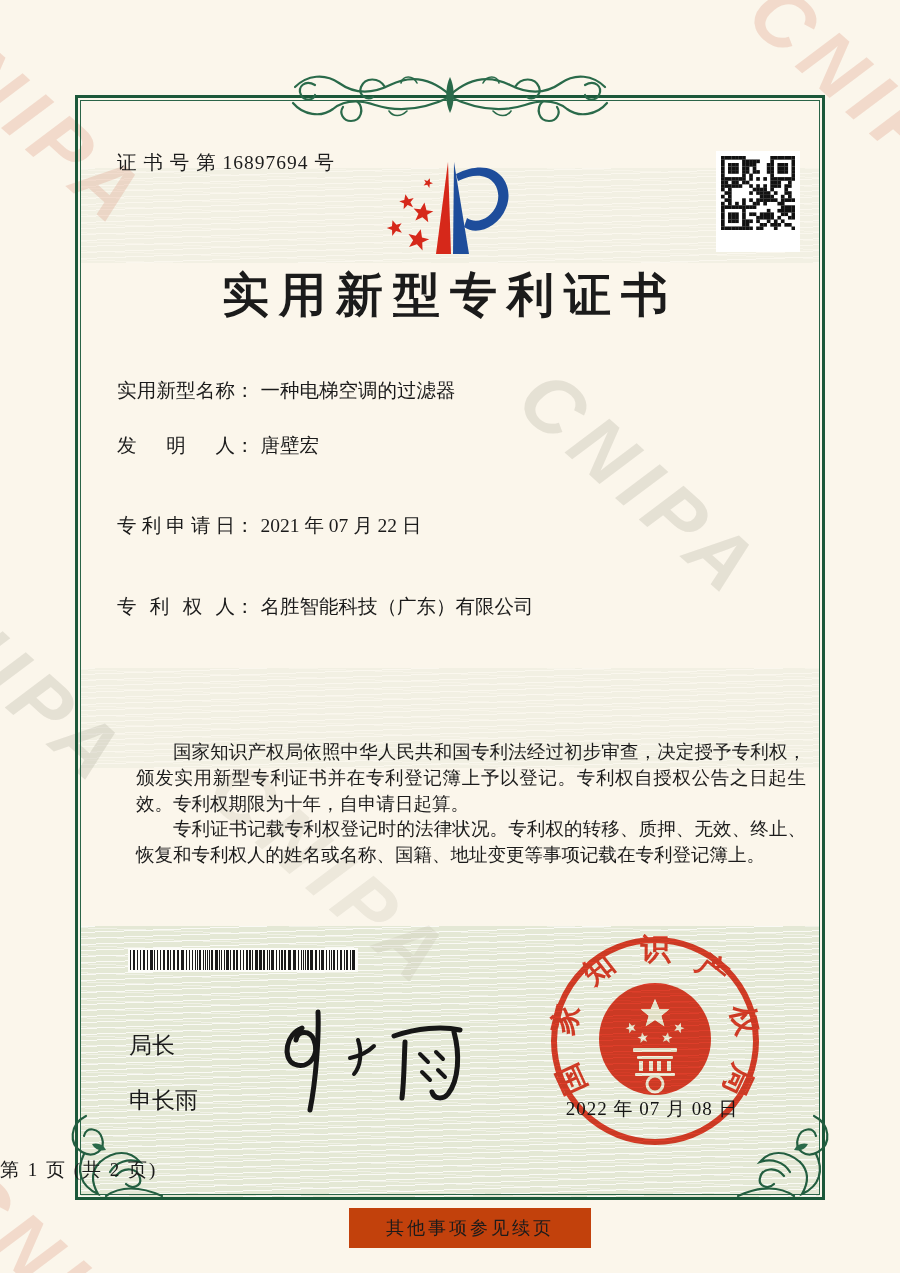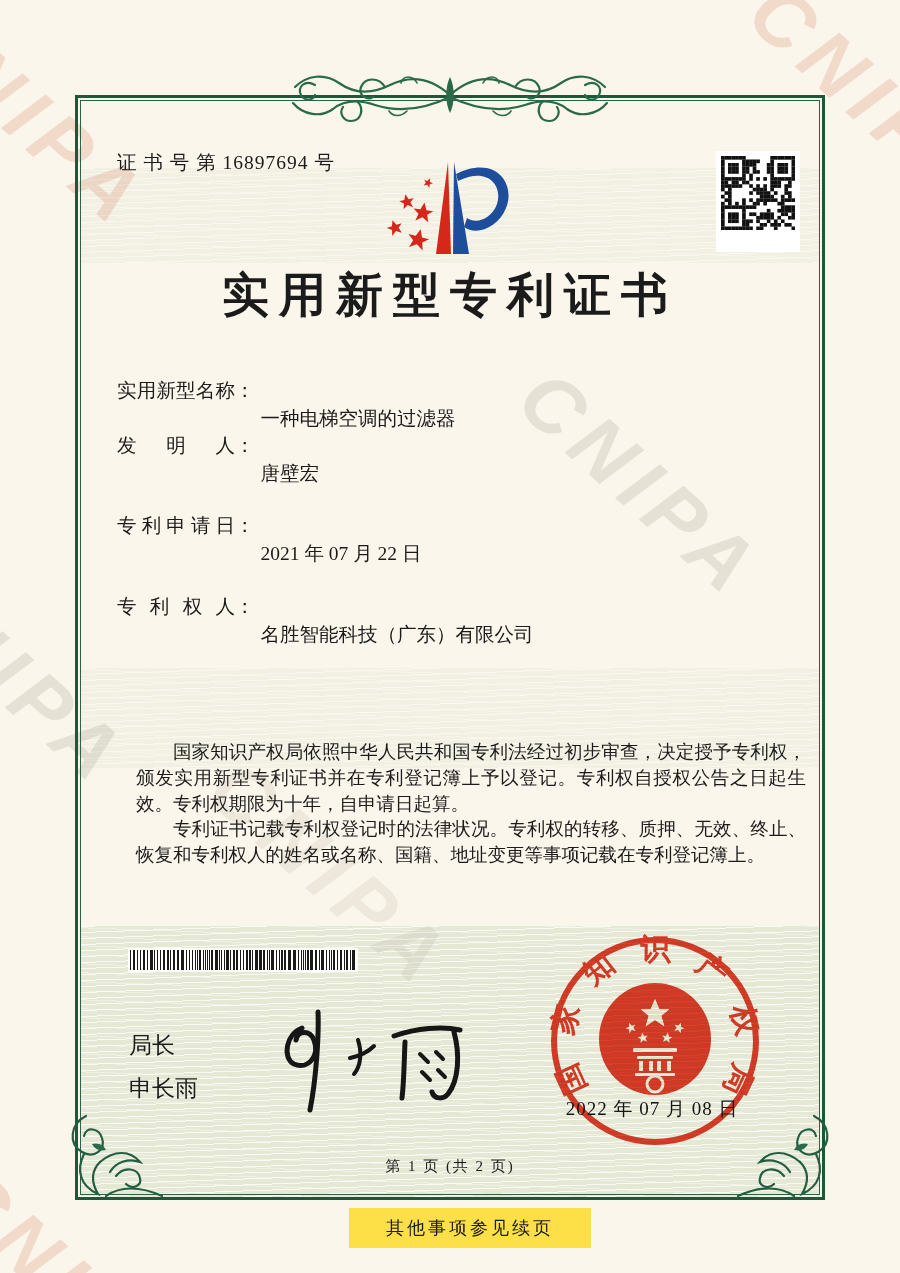--- a/index.html
+++ b/index.html
@@ -41,39 +41,39 @@
   .logo{position:absolute; left:372px; top:150px; z-index:4;}
   .qrbox{position:absolute; left:716px; top:151px; width:84px; height:101px; background:#ffffff; z-index:4;}
   .qrbox svg{display:block; margin:5px auto 0 auto;}
   .title{
     position:absolute; left:0; right:0; top:264px; text-align:center;
     font-size:47px; font-weight:bold; letter-spacing:10px; z-index:4;
   }
   
   .row{position:absolute; left:117px; width:676px; font-size:19.5px; line-height:27px; z-index:4;}
   .lbl{display:inline-block; width:118px; text-align:justify; text-align-last:justify; vertical-align:top;}
-  .val{display:inline-block; vertical-align:top; margin-left:6px;margin-top:28px;}
+  .val{display:inline-block; vertical-align:top; margin-left:6px;}
   .val.addr{width:498px;}
   .pair2{margin-left:34px;}
   
   .paras{position:absolute; left:117px; top:740px; width:670px; z-index:4;margin-left:19px;}
   .paras p{margin:0; font-size:18.5px; line-height:25.8px; text-align:justify; text-indent:2em;}
   
   .barcode{position:absolute; left:128px; top:948px; z-index:4;}
   .signer{position:absolute; left:129px; top:1030px; font-size:23px; z-index:4;}
-  .signer .name{margin-top:12px;text-align:center;}
+  .signer .name{margin-top:24px;text-align:center;}
   .signature{position:absolute; left:262px; top:1006px; z-index:5;}
   .seal{position:absolute; left:548px; top:934px; z-index:5; mix-blend-mode:multiply; opacity:.95;}
   .sealdate{position:absolute; left:542px; top:1096px; width:220px; text-align:center;
     font-size:19px; letter-spacing:1px; color:#141414; z-index:6;}
-  .pageinfo{position:absolute; left:0; right:0; top:1157px; text-align:center;
-    font-size:15px; letter-spacing:2px; z-index:4;}
+  .pageinfo{position:absolute; left:0; right:0; top:1157px; text-align:left;
+    font-size:19px; letter-spacing:2px; z-index:4;}
   .note{
     position:absolute; left:349px; top:1208px; width:242px; height:40px; line-height:40px;
-    background:#fde047; text-align:center; font-size:18px; letter-spacing:3px; z-index:4;
+    background:#c2410c; text-align:center; font-size:18px; letter-spacing:3px; z-index:4;
   }
   .sealtxt{font-family:"Liberation Serif","DejaVu Serif",serif; font-weight:bold; font-size:30px; fill:#e2341f;}
 </style>
 </head>
 <body>
 
 <div class="page">
 
   <div class="wm wm-pink" style="left:-52px; top:-18px;">CNIPA</div>
   <div class="wm wm-pink" style="left:792px; top:-34px;">CNIPA</div>

